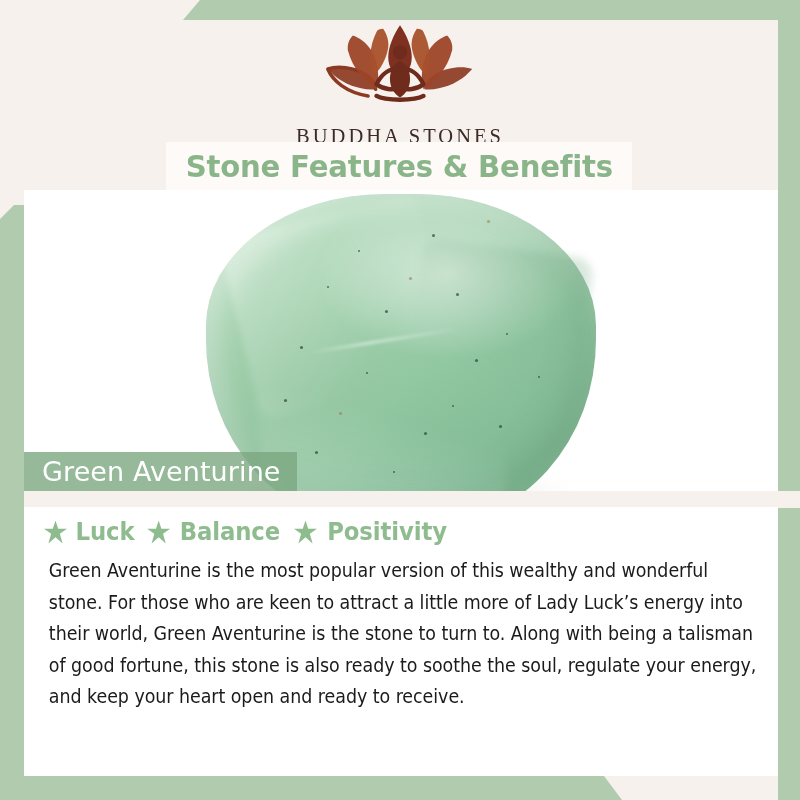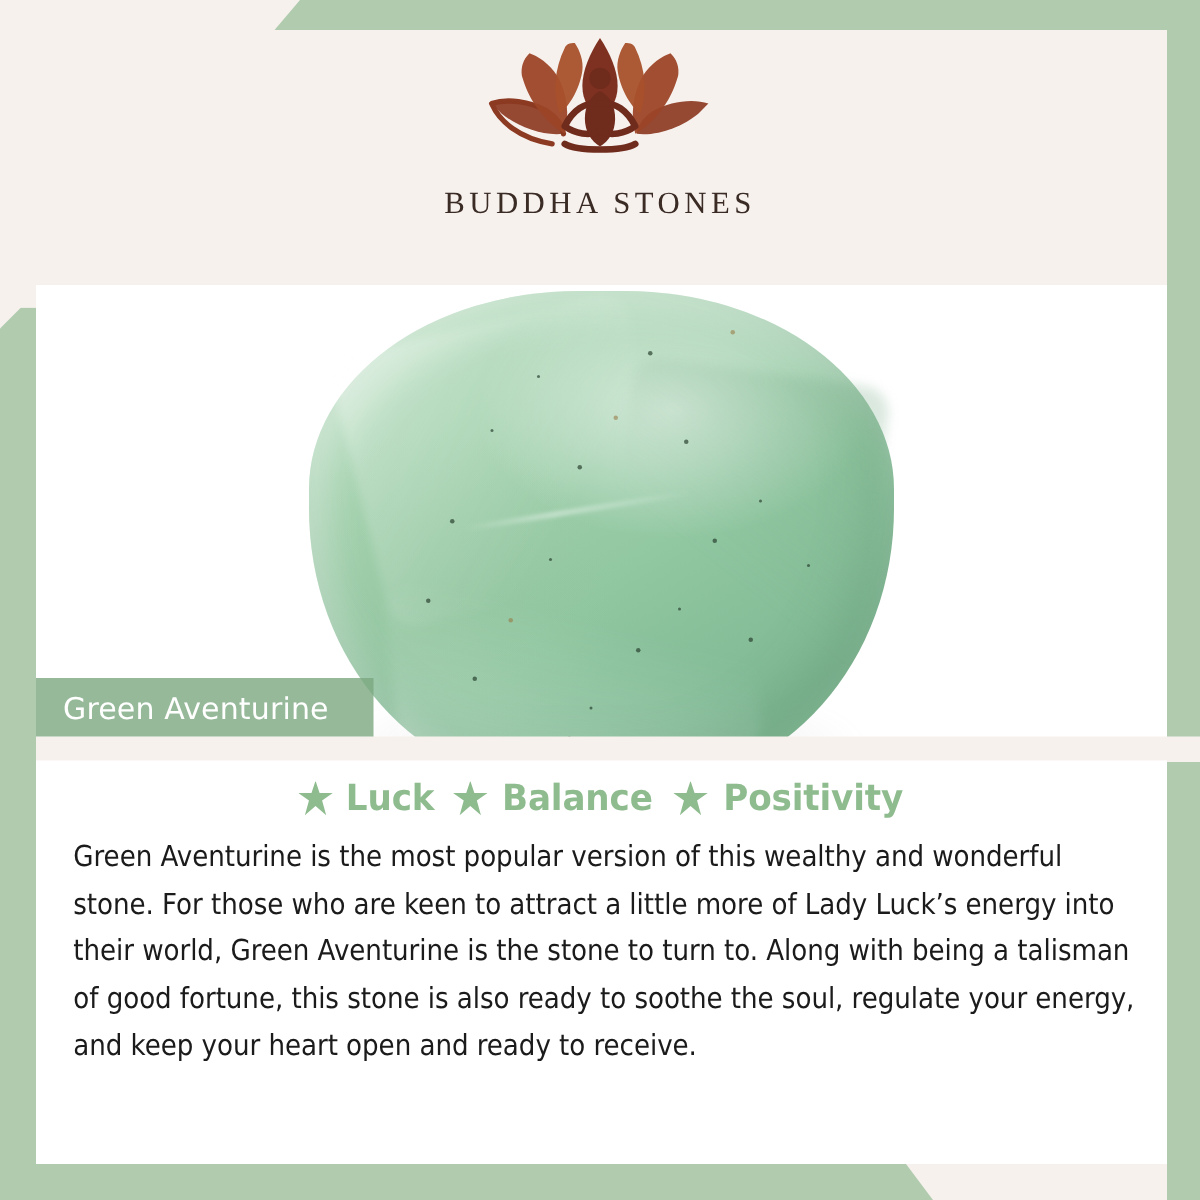--- a/index.html
+++ b/index.html
@@ -149,21 +149,21 @@
     position:absolute; top:452px; left:24px;
     height:39px; min-width:225px;
     background:rgba(122,168,128,0.80);
     display:flex; align-items:center;
     padding:0 16px 0 18px;
     z-index:6;
   }
   .stone-label-text {
     color:#ffffff;
     font-family:"DejaVu Sans", sans-serif;
-    font-size:20px;
+    font-size:27px;
     font-weight:500;
     letter-spacing:0.1px;
     white-space:nowrap;
   }
 
   
   .seam {
     position:absolute; top:491px; left:0; width:800px; height:17px;
     background:#f7f1ee;
     z-index:3;
@@ -172,21 +172,21 @@
   
   .content {
     position:absolute; top:507px; left:24px;
     width:754px; height:269px;
     background:#ffffff;
     z-index:3;
     padding:11px 18px 0 14px;
   }
 
   .benefits {
-    display:flex; align-items:center; justify-content:center;
+    display:flex; align-items:center; 
     gap:11px;
     margin:0 auto 9px;
     padding-left:6px;
   }
   .benefit {
     display:flex; align-items:center; gap:7px;
   }
   .star {
     display:inline-block; width:23px; height:23px;
     background:#8fbc8f;
@@ -247,20 +247,23 @@
         <circle cx="100" cy="36" r="8.5" fill="#6f2b1c" stroke="none"></circle>
         <path d="M100 46 C92 50 88 58 88 68 C88 78 93 86 100 90 C107 86 112 78 112 68 C112 58 108 50 100 46 Z" fill="#6f2b1c" stroke="none"></path>
         <path d="M100 56 C88 54 78 62 72 74 C80 80 92 82 100 78"></path>
         <path d="M100 56 C112 54 122 62 128 74 C120 80 108 82 100 78"></path>
         <path d="M72 88 C82 94 118 94 128 88"></path>
       </g>
     </svg>
     <div class="brand-name">BUDDHA STONES</div>
   </div>
 
+  <div class="title-banner">
+    <div class="title-text">Stone Features &amp; Benefits</div>
+  </div>
 
   <div class="photo">
     <div class="stone-wrap">
       <div class="stone-shadow"></div>
       <div class="stone">
         <div class="facet facet-a"></div>
         <div class="facet facet-b"></div>
         <div class="facet facet-c"></div>
         <div class="facet facet-edge"></div>
         <div class="speckles">

